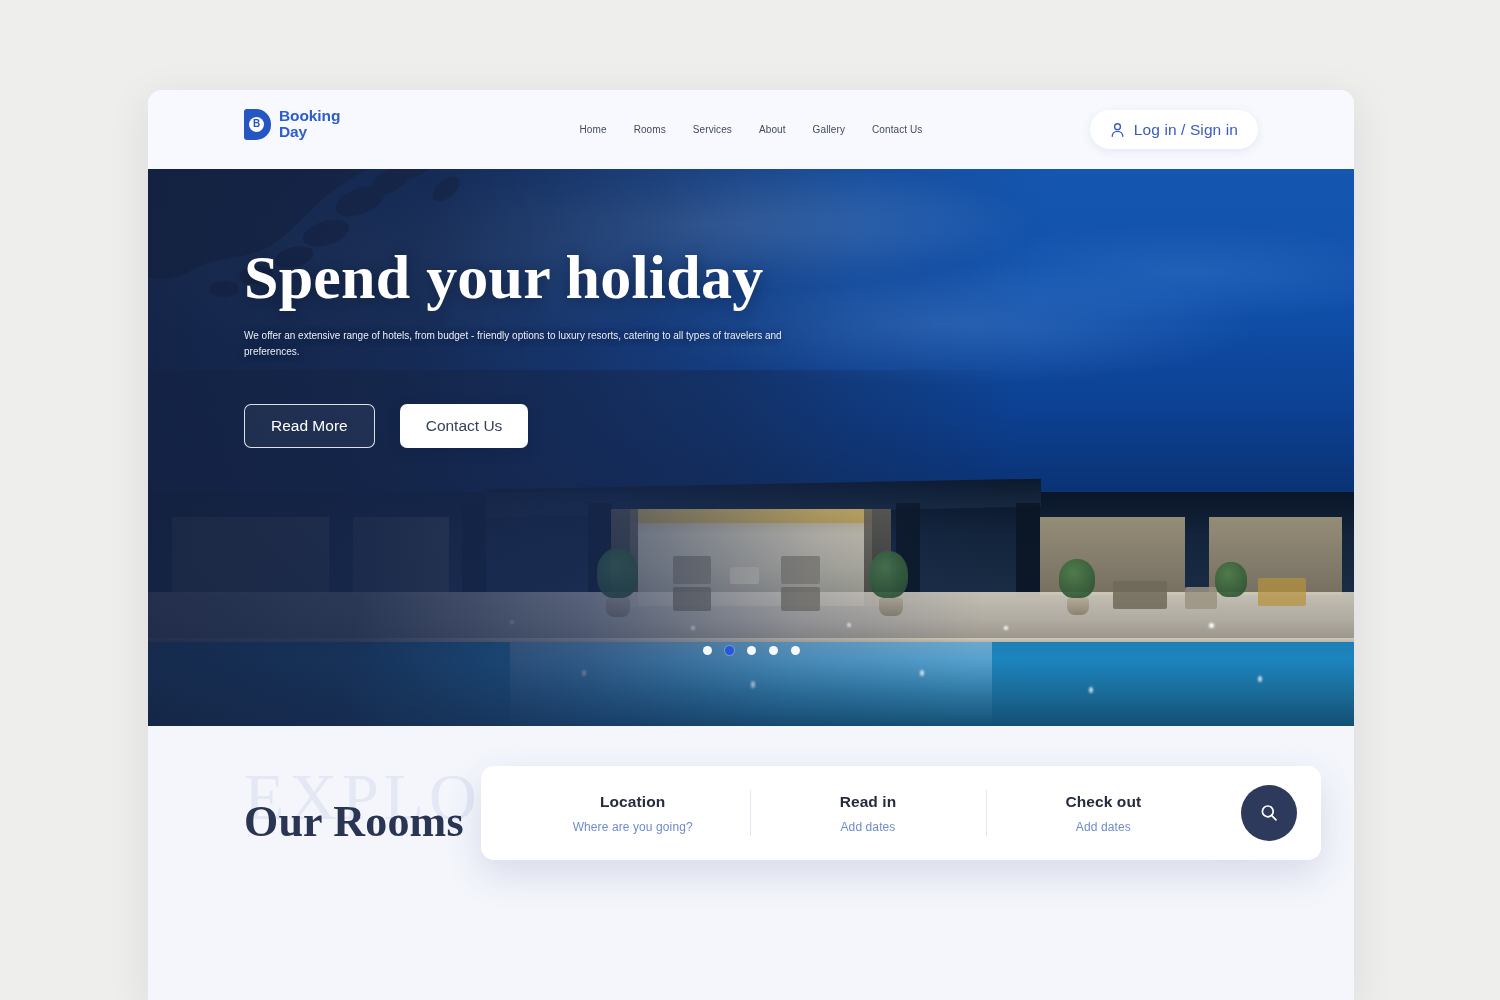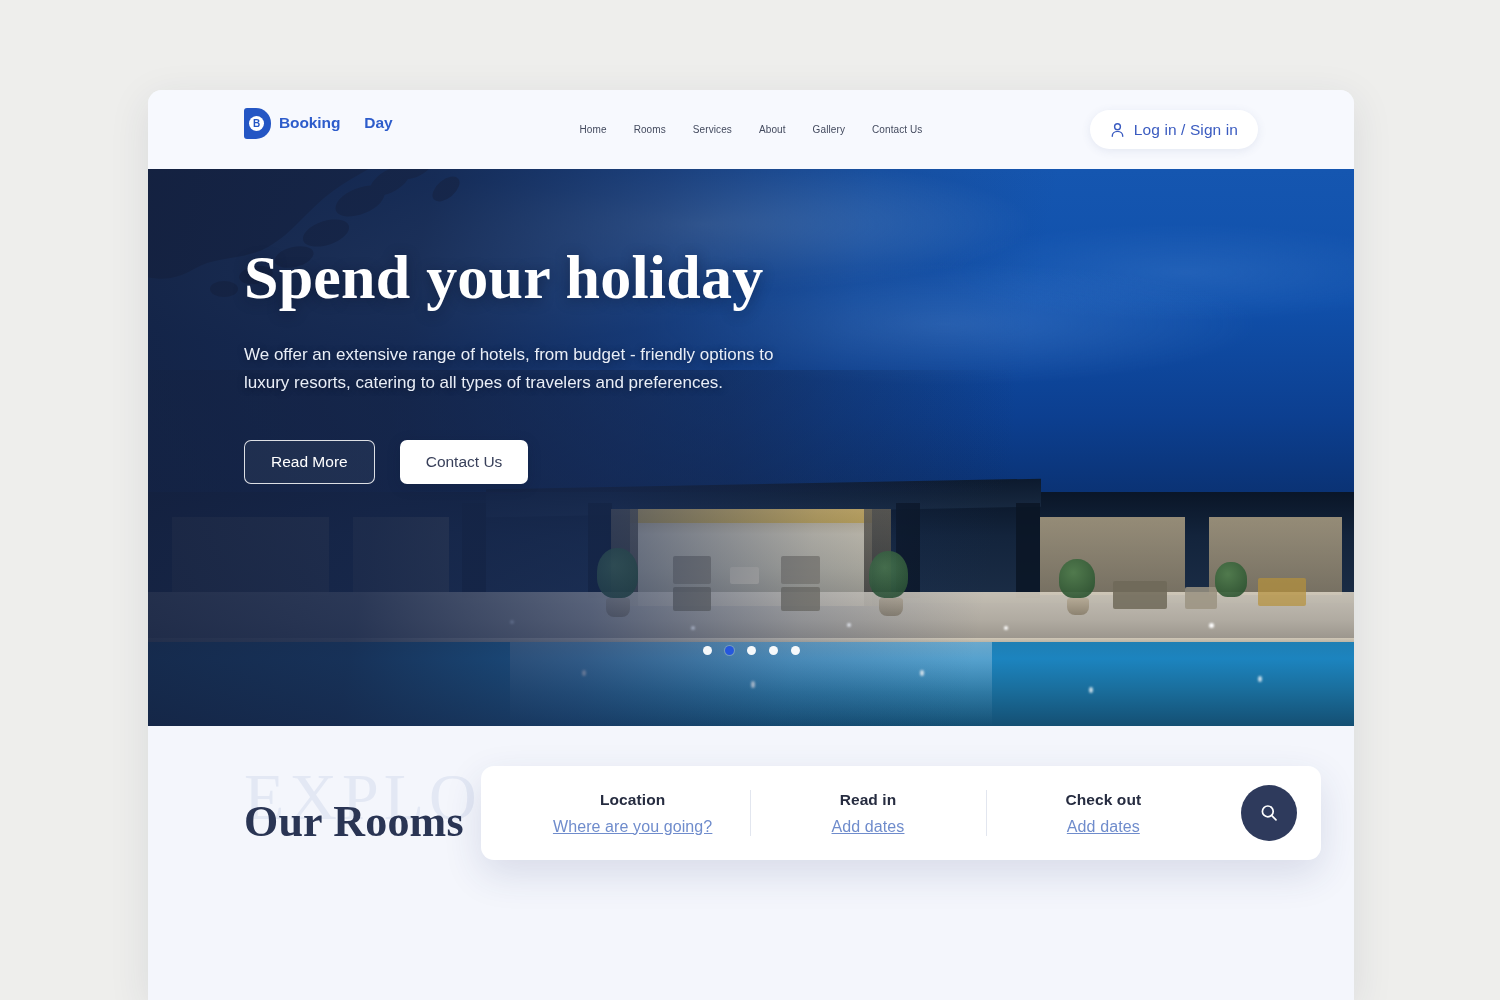--- a/index.html
+++ b/index.html
@@ -29,21 +29,21 @@
   .brand-badge .shape {
     position:absolute; inset:0; background:#2456c4;
     border-radius:3px 15px 15px 3px;
   }
   .brand-badge .disc {
     position:absolute; left:5px; top:8px; width:15px; height:15px;
     background:#fff; border-radius:50%;
     display:flex; align-items:center; justify-content:center;
     font-size:10px; font-weight:700; color:#2456c4; line-height:1;
   }
-  .brand-word { display:flex; flex-direction:row; line-height:1.04;gap:24px; }
+  .brand-word { display:flex; flex-direction:column; line-height:1.04; }
   .brand-word span {
     font-size:15.5px; font-weight:700; color:#2d5ccb; letter-spacing:-.1px;
   }
 
   .main-nav {
     position:absolute; left:0; right:0; top:0; height:79px;
     display:flex; align-items:center; justify-content:center; gap:27px;
   }
   .nav-link {
     font-size:10px; color:#434a5e; letter-spacing:.1px;
@@ -153,21 +153,21 @@
   }
 
   .hero-inner { position:absolute; left:96px; top:0; width:760px; z-index:4; }
   .hero-title {
     margin-top:77px;
     font-family:"Liberation Serif", serif;
     font-size:62px; font-weight:700; color:#fff; letter-spacing:.2px; line-height:1;
     text-shadow:0 2px 14px rgba(8,16,36,.45);
   }
   .hero-sub {
-    margin-top:33px; font-size:17px; color:#e9eef7; line-height:1.62; max-width:560px;
+    margin-top:20px; font-size:10px; color:#e9eef7; line-height:1.62; max-width:560px;
     text-shadow:0 1px 6px rgba(8,16,36,.5);
   }
   .hero-actions { margin-top:44px; display:flex; gap:25px; }
   .btn {
     height:44px; padding:0 26px; border-radius:7px; font-size:15.5px;
     display:flex; align-items:center; justify-content:center; cursor:pointer;
     font-family:inherit; border:none;
   }
   .btn-ghost { background:rgba(255,255,255,.05); border:1.5px solid rgba(255,255,255,.85); color:#fff; }
   .btn-solid { background:#fff; color:#39405a; box-shadow:0 3px 14px rgba(10,20,45,.18); }
@@ -187,21 +187,21 @@
     display:flex; align-items:center; padding:0 18px 0 34px;
   }
   .search-field {
     flex:1; text-align:center; position:relative; cursor:pointer;
   }
   .search-field + .search-field::before {
     content:""; position:absolute; left:0; top:50%; transform:translateY(-50%);
     width:1px; height:46px; background:#e2e6ef;
   }
   .sf-label { font-size:15.5px; font-weight:700; color:#262c40; letter-spacing:.1px; }
-  .sf-value { margin-top:9px; font-size:16px; color:#6f8ccc; letter-spacing:.1px;text-decoration:underline; }
+  .sf-value { margin-top:9px; font-size:12px; color:#6f8ccc; letter-spacing:.1px; }
   .search-go {
     width:56px; height:56px; border-radius:50%; background:#2e3a5c; flex:none;
     margin-left:20px; margin-right:6px;
     display:flex; align-items:center; justify-content:center; cursor:pointer; border:none;
   }
 
   
   .rooms-section { position:absolute; left:0; top:636px; width:100%; height:274px; }
   .explore-wm {
     position:absolute; left:96px; top:38px;

